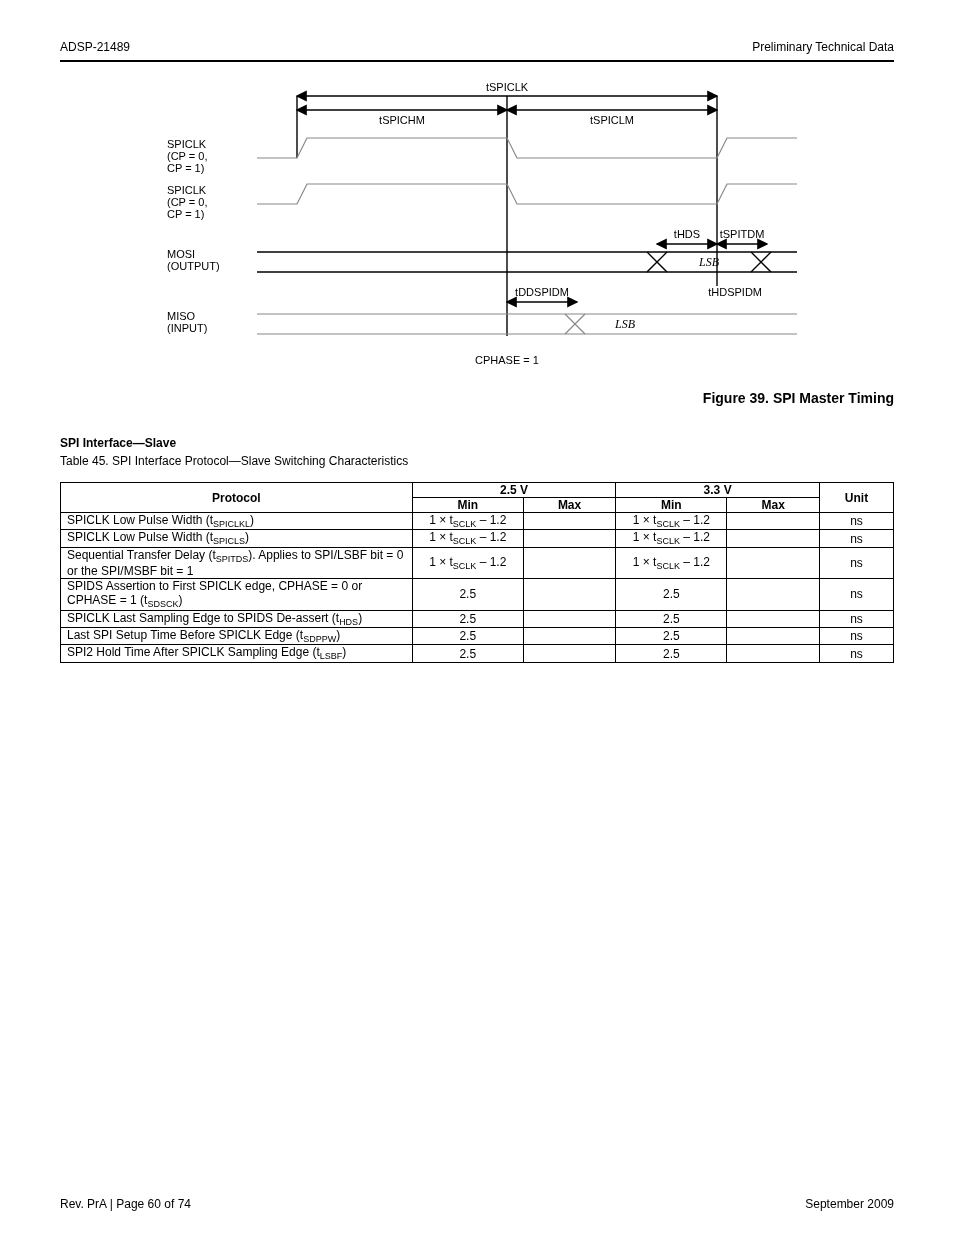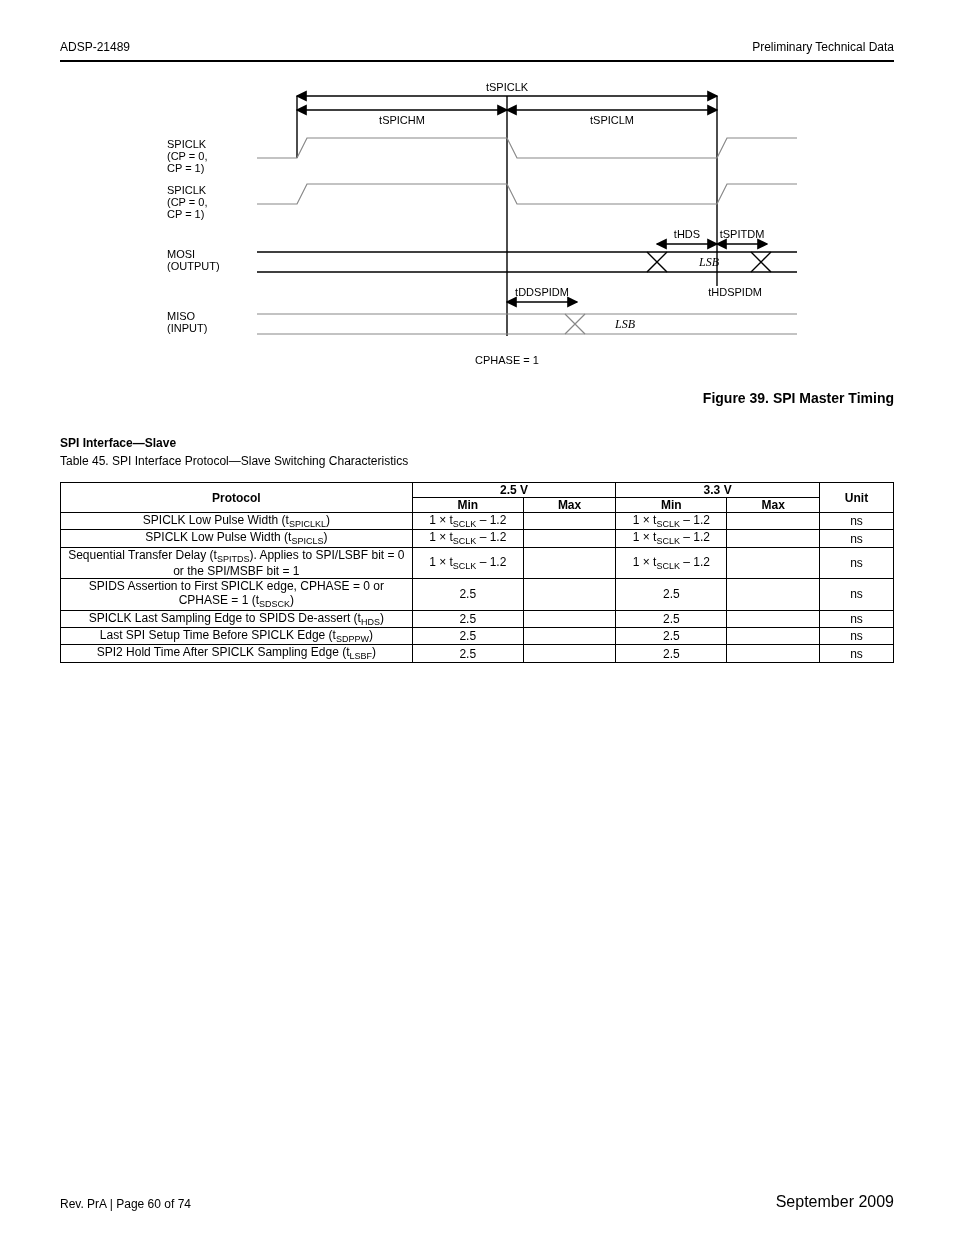--- a/index.html
+++ b/index.html
@@ -60,38 +60,38 @@
     padding: 0 6px;
     font-family: Arial, Helvetica, sans-serif;
     font-size: 12px;
     vertical-align: middle;
     text-align: center;
   }
   table.spec th {
     font-weight: bold;
   }
   table.spec td.desc {
-    text-align: center;
+    text-align: left;
   }
   table.spec sub {
     font-size: 9px;
   }
   .foot-left {
     position: absolute;
     left: 60px;
     bottom: 24px;
     font-family: Liberation Sans, sans-serif;
     font-size: 12px;
   }
   .foot-right {
     position: absolute;
     right: 60px;
     bottom: 24px;
     font-family: Arial, Helvetica, sans-serif;
-    font-size: 16px;
+    font-size: 12px;
   }
   
   .lbl {
     font-family: Arial, Helvetica, sans-serif;
     font-size: 11px;
   }
   .lbl-i {
     font-family: "Times New Roman", serif;
     font-style: italic;
     font-size: 12px;

